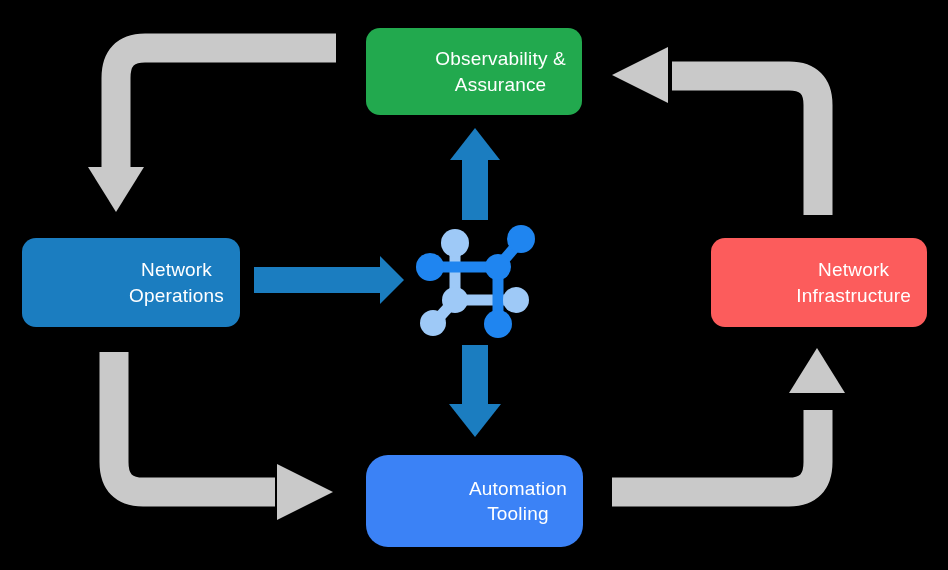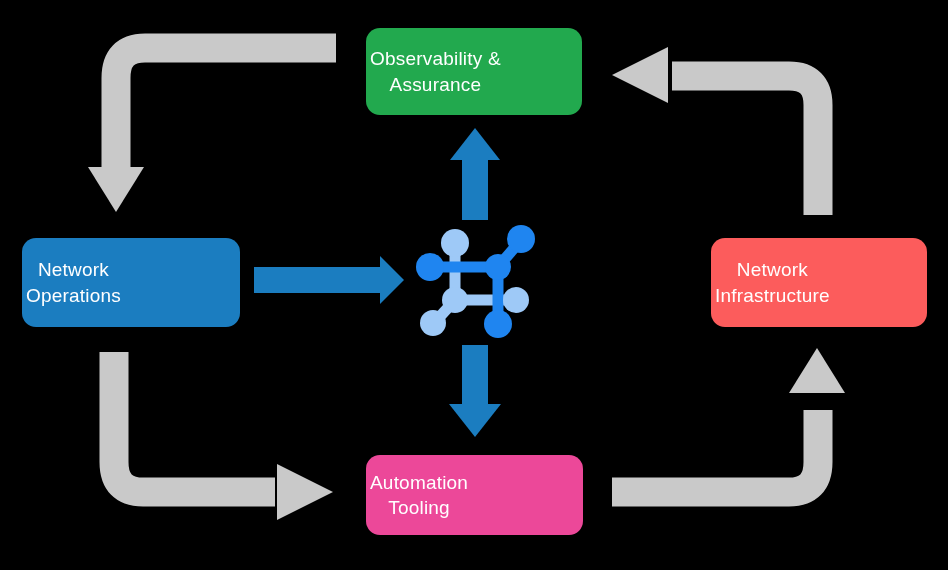--- a/index.html
+++ b/index.html
@@ -19,30 +19,30 @@
   }
   #diagram-svg {
     position: absolute;
     left: 0;
     top: 0;
   }
   .node-box {
     position: absolute;
     display: flex;
     align-items: center;
-    justify-content: flex-start;
+    justify-content: flex-end;
     text-align: center;
     border-radius: 14px;
     color: #ffffff;
     font-size: 19px;
     line-height: 1.32;
     letter-spacing: 0.2px;
     font-weight: 400;
     box-sizing: border-box;
-    padding: 4px 4px;
+    padding: 4px 16px;
   }
   .node-label {
     display: block;
     white-space: pre-line;
   }
 </style>
 </head>
 <body>
 
 <div id="canvas">
@@ -114,18 +114,18 @@
   <div class="node-box" style="left:22px; top:238px; width:218px; height:89px; background:#1b7dc0;">
     <span class="node-label">Network
 Operations</span>
   </div>
 
   <div class="node-box" style="left:711px; top:238px; width:216px; height:89px; background:#fc5c5c;">
     <span class="node-label">Network
 Infrastructure</span>
   </div>
 
-  <div class="node-box" style="left:366px; top:455px; width:217px; height:80px; background:#ec4899;">
+  <div class="node-box" style="left:366px; top:455px; width:217px; height:92px; background:#3b82f6;border-radius:22px;">
     <span class="node-label">Automation
 Tooling</span>
   </div>
 
 </div>
 
 </body></html>

